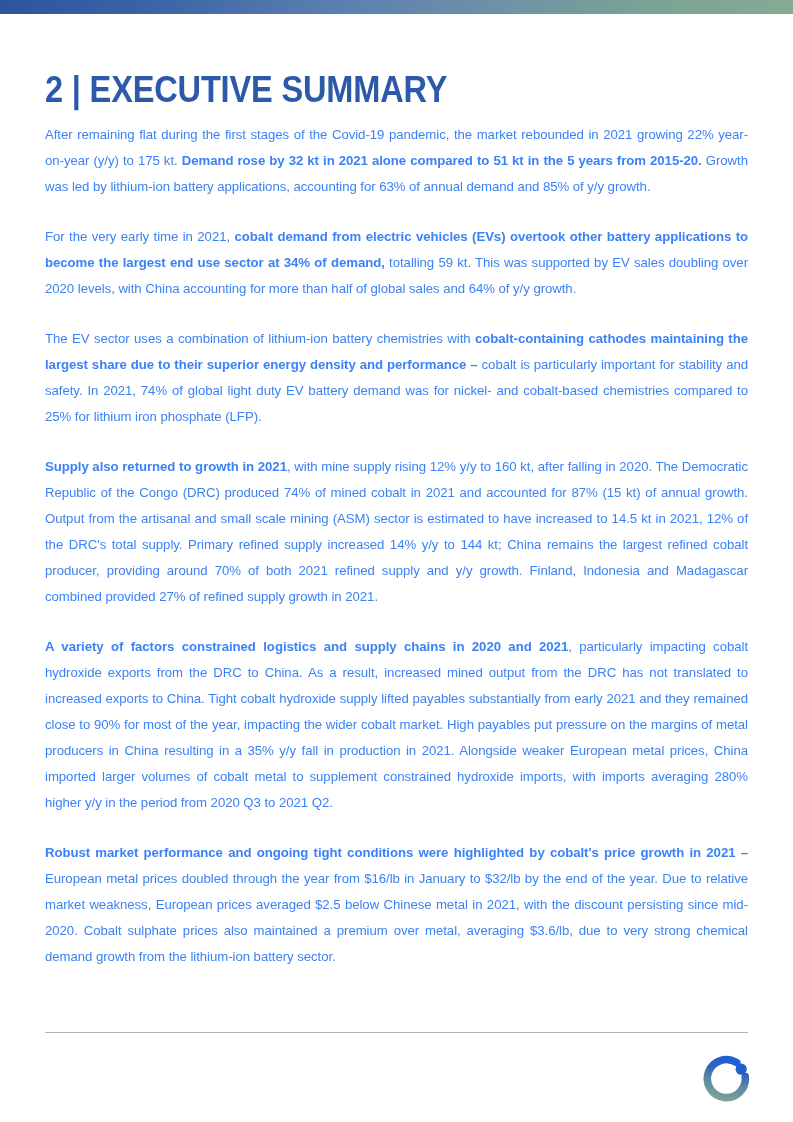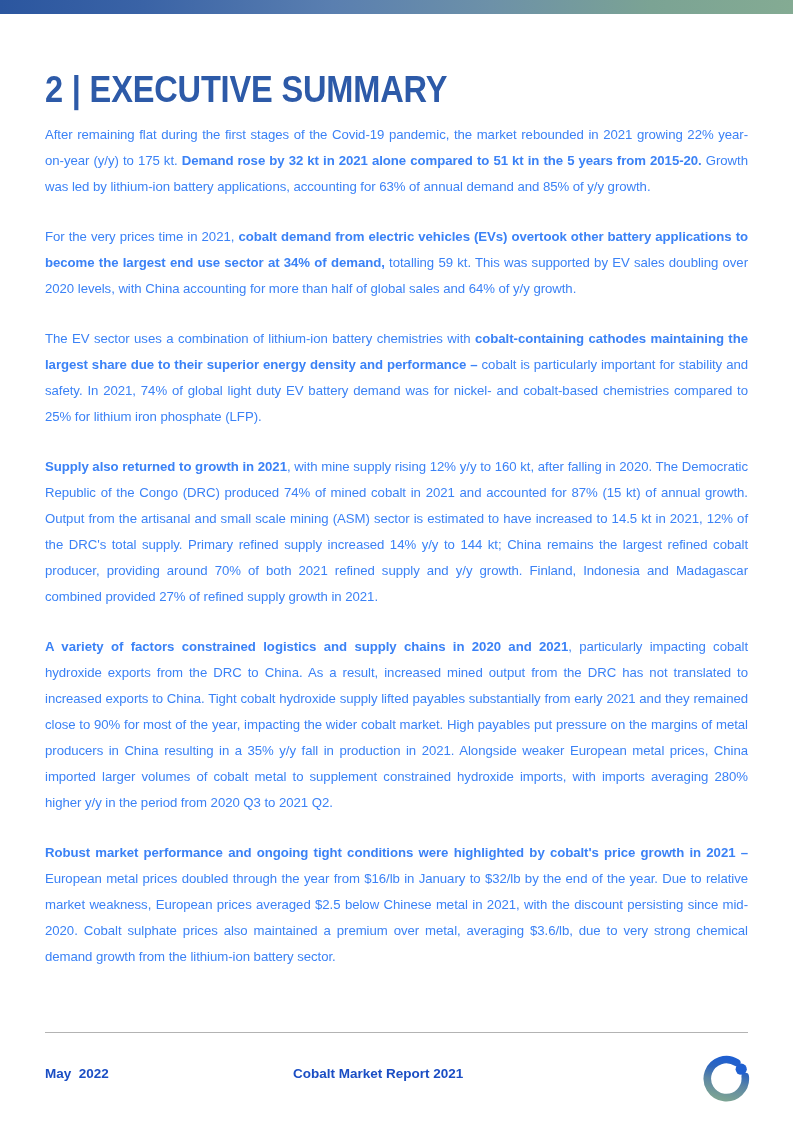--- a/index.html
+++ b/index.html
@@ -115,33 +115,29 @@
 <body>
 
 <div class="page">
 
   <div class="header-band"></div>
 
   <h1 class="page-title">2 | EXECUTIVE SUMMARY</h1>
 
   <div class="content">
     <p class="para"><span>After remaining flat during the first stages of the Covid-19 pandemic, the market rebounded in 2021 growing 22% year-on-year (y/y) to 175 kt. </span><b>Demand rose by 32 kt in 2021 alone compared to 51 kt in the 5 years from 2015-20.</b><span> Growth was led by lithium-ion battery applications, accounting for 63% of annual demand and 85% of y/y growth.</span></p>
-    <p class="para"><span>For the very prices time in 2021, </span><b>cobalt demand from electric vehicles (EVs) overtook other battery applications to become the largest end use sector at 34% of demand,</b><span> totalling 59 kt. This was supported by EV sales doubling over 2020 levels, with China accounting for more than half of global sales and 64% of y/y growth.</span></p>
+    <p class="para"><span>For the very early time in 2021, </span><b>cobalt demand from electric vehicles (EVs) overtook other battery applications to become the largest end use sector at 34% of demand,</b><span> totalling 59 kt. This was supported by EV sales doubling over 2020 levels, with China accounting for more than half of global sales and 64% of y/y growth.</span></p>
     <p class="para"><span>The EV sector uses a combination of lithium-ion battery chemistries with </span><b>cobalt-containing cathodes maintaining the largest share due to their superior energy density and performance –</b><span> cobalt is particularly important for stability and safety. In 2021, 74% of global light duty EV battery demand was for nickel- and cobalt-based chemistries compared to 25% for lithium iron phosphate (LFP).</span></p>
     <p class="para"><b>Supply also returned to growth in 2021</b><span>, with mine supply rising 12% y/y to 160 kt, after falling in 2020. The Democratic Republic of the Congo (DRC) produced 74% of mined cobalt in 2021 and accounted for 87% (15 kt) of annual growth. Output from the artisanal and small scale mining (ASM) sector is estimated to have increased to 14.5 kt in 2021, 12% of the DRC's total supply. Primary refined supply increased 14% y/y to 144 kt; China remains the largest refined cobalt producer, providing around 70% of both 2021 refined supply and y/y growth. Finland, Indonesia and Madagascar combined provided 27% of refined supply growth in 2021.</span></p>
     <p class="para"><b>A variety of factors constrained logistics and supply chains in 2020 and 2021</b><span>, particularly impacting cobalt hydroxide exports from the DRC to China. As a result, increased mined output from the DRC has not translated to increased exports to China. Tight cobalt hydroxide supply lifted payables substantially from early 2021 and they remained close to 90% for most of the year, impacting the wider cobalt market. High payables put pressure on the margins of metal producers in China resulting in a 35% y/y fall in production in 2021. Alongside weaker European metal prices, China imported larger volumes of cobalt metal to supplement constrained hydroxide imports, with imports averaging 280% higher y/y in the period from 2020 Q3 to 2021 Q2.</span></p>
     <p class="para"><b>Robust market performance and ongoing tight conditions were highlighted by cobalt's price growth in 2021 –</b><span> European metal prices doubled through the year from $16/lb in January to $32/lb by the end of the year. Due to relative market weakness, European prices averaged $2.5 below Chinese metal in 2021, with the discount persisting since mid-2020. Cobalt sulphate prices also maintained a premium over metal, averaging $3.6/lb, due to very strong chemical demand growth from the lithium-ion battery sector.</span></p>
   </div>
 
   <div class="footer-rule"></div>
 
-  <div class="footer">
-    <span class="footer-date">May  2022</span>
-    <span class="footer-center">Cobalt Market Report 2021</span>
-  </div>
 
   <div class="logo">
     <svg width="52" height="52" viewBox="0 0 52 52" aria-hidden="true">
       <defs>
         <linearGradient id="ringgrad" x1="0.62" y1="0" x2="0.25" y2="1">
           <stop offset="0%" stop-color="#1f5fd0"></stop>
           <stop offset="28%" stop-color="#2f66bc"></stop>
           <stop offset="58%" stop-color="#5d87a4"></stop>
           <stop offset="100%" stop-color="#7ba394"></stop>
         </linearGradient>

